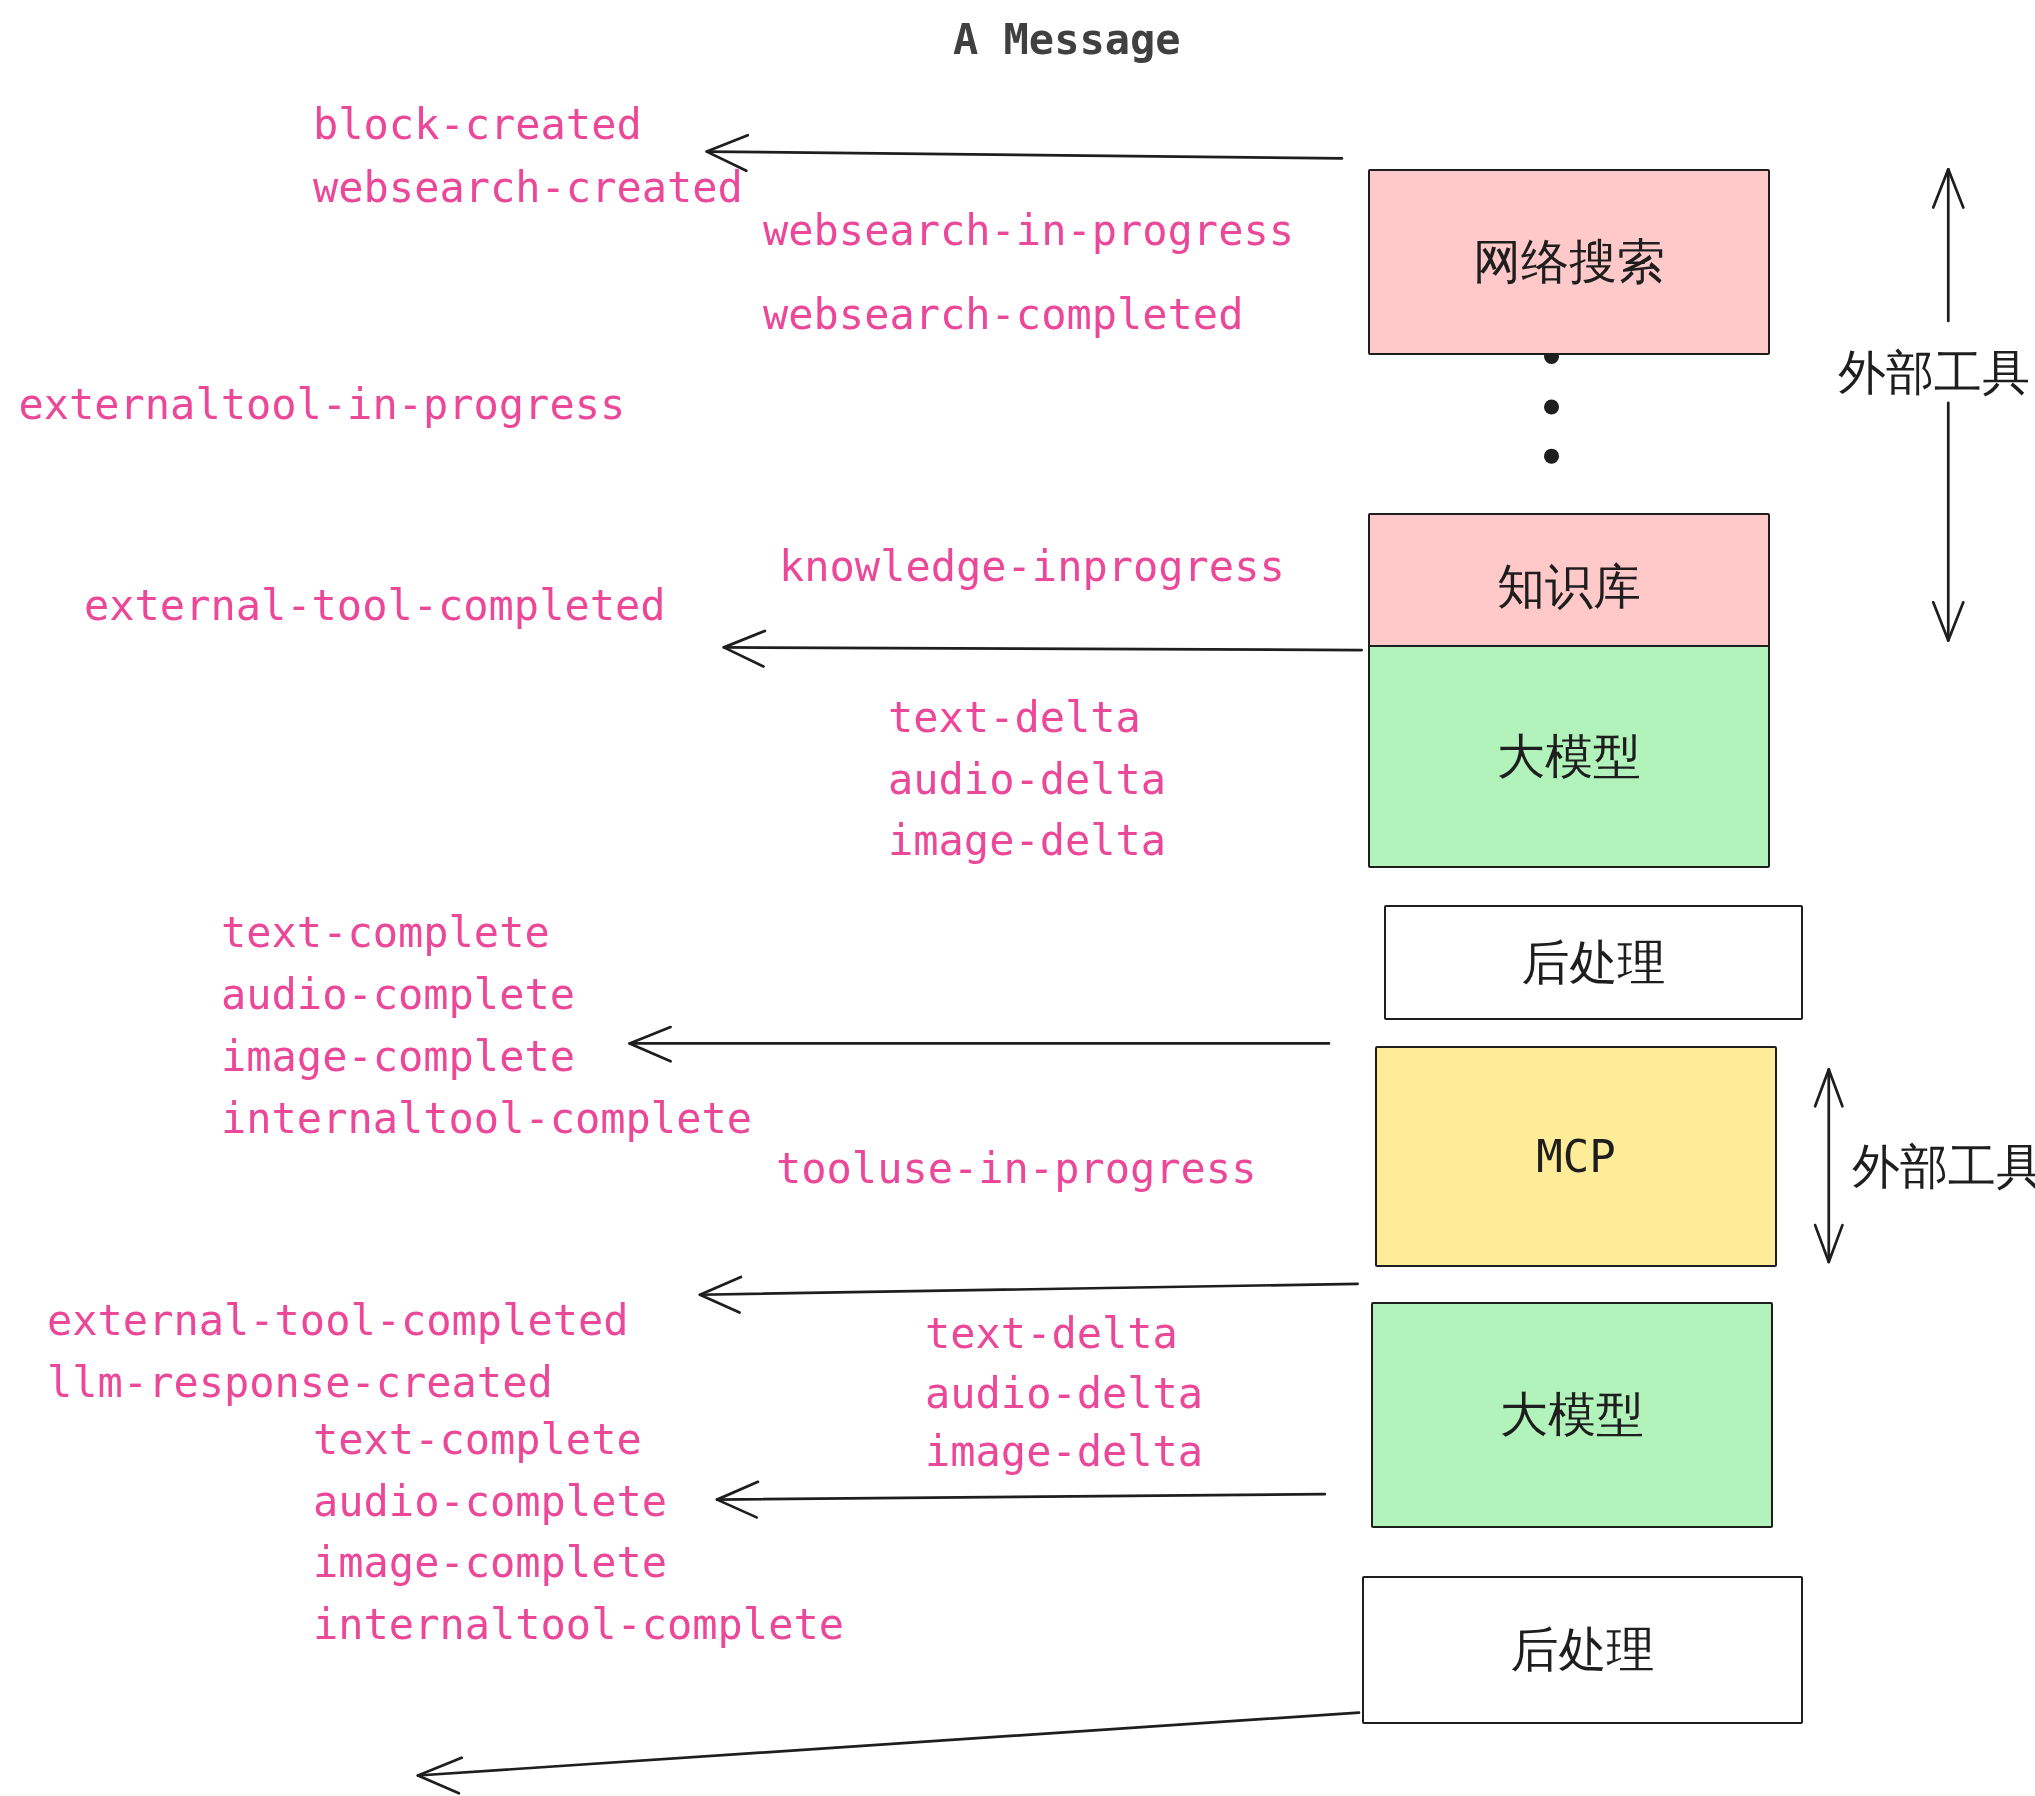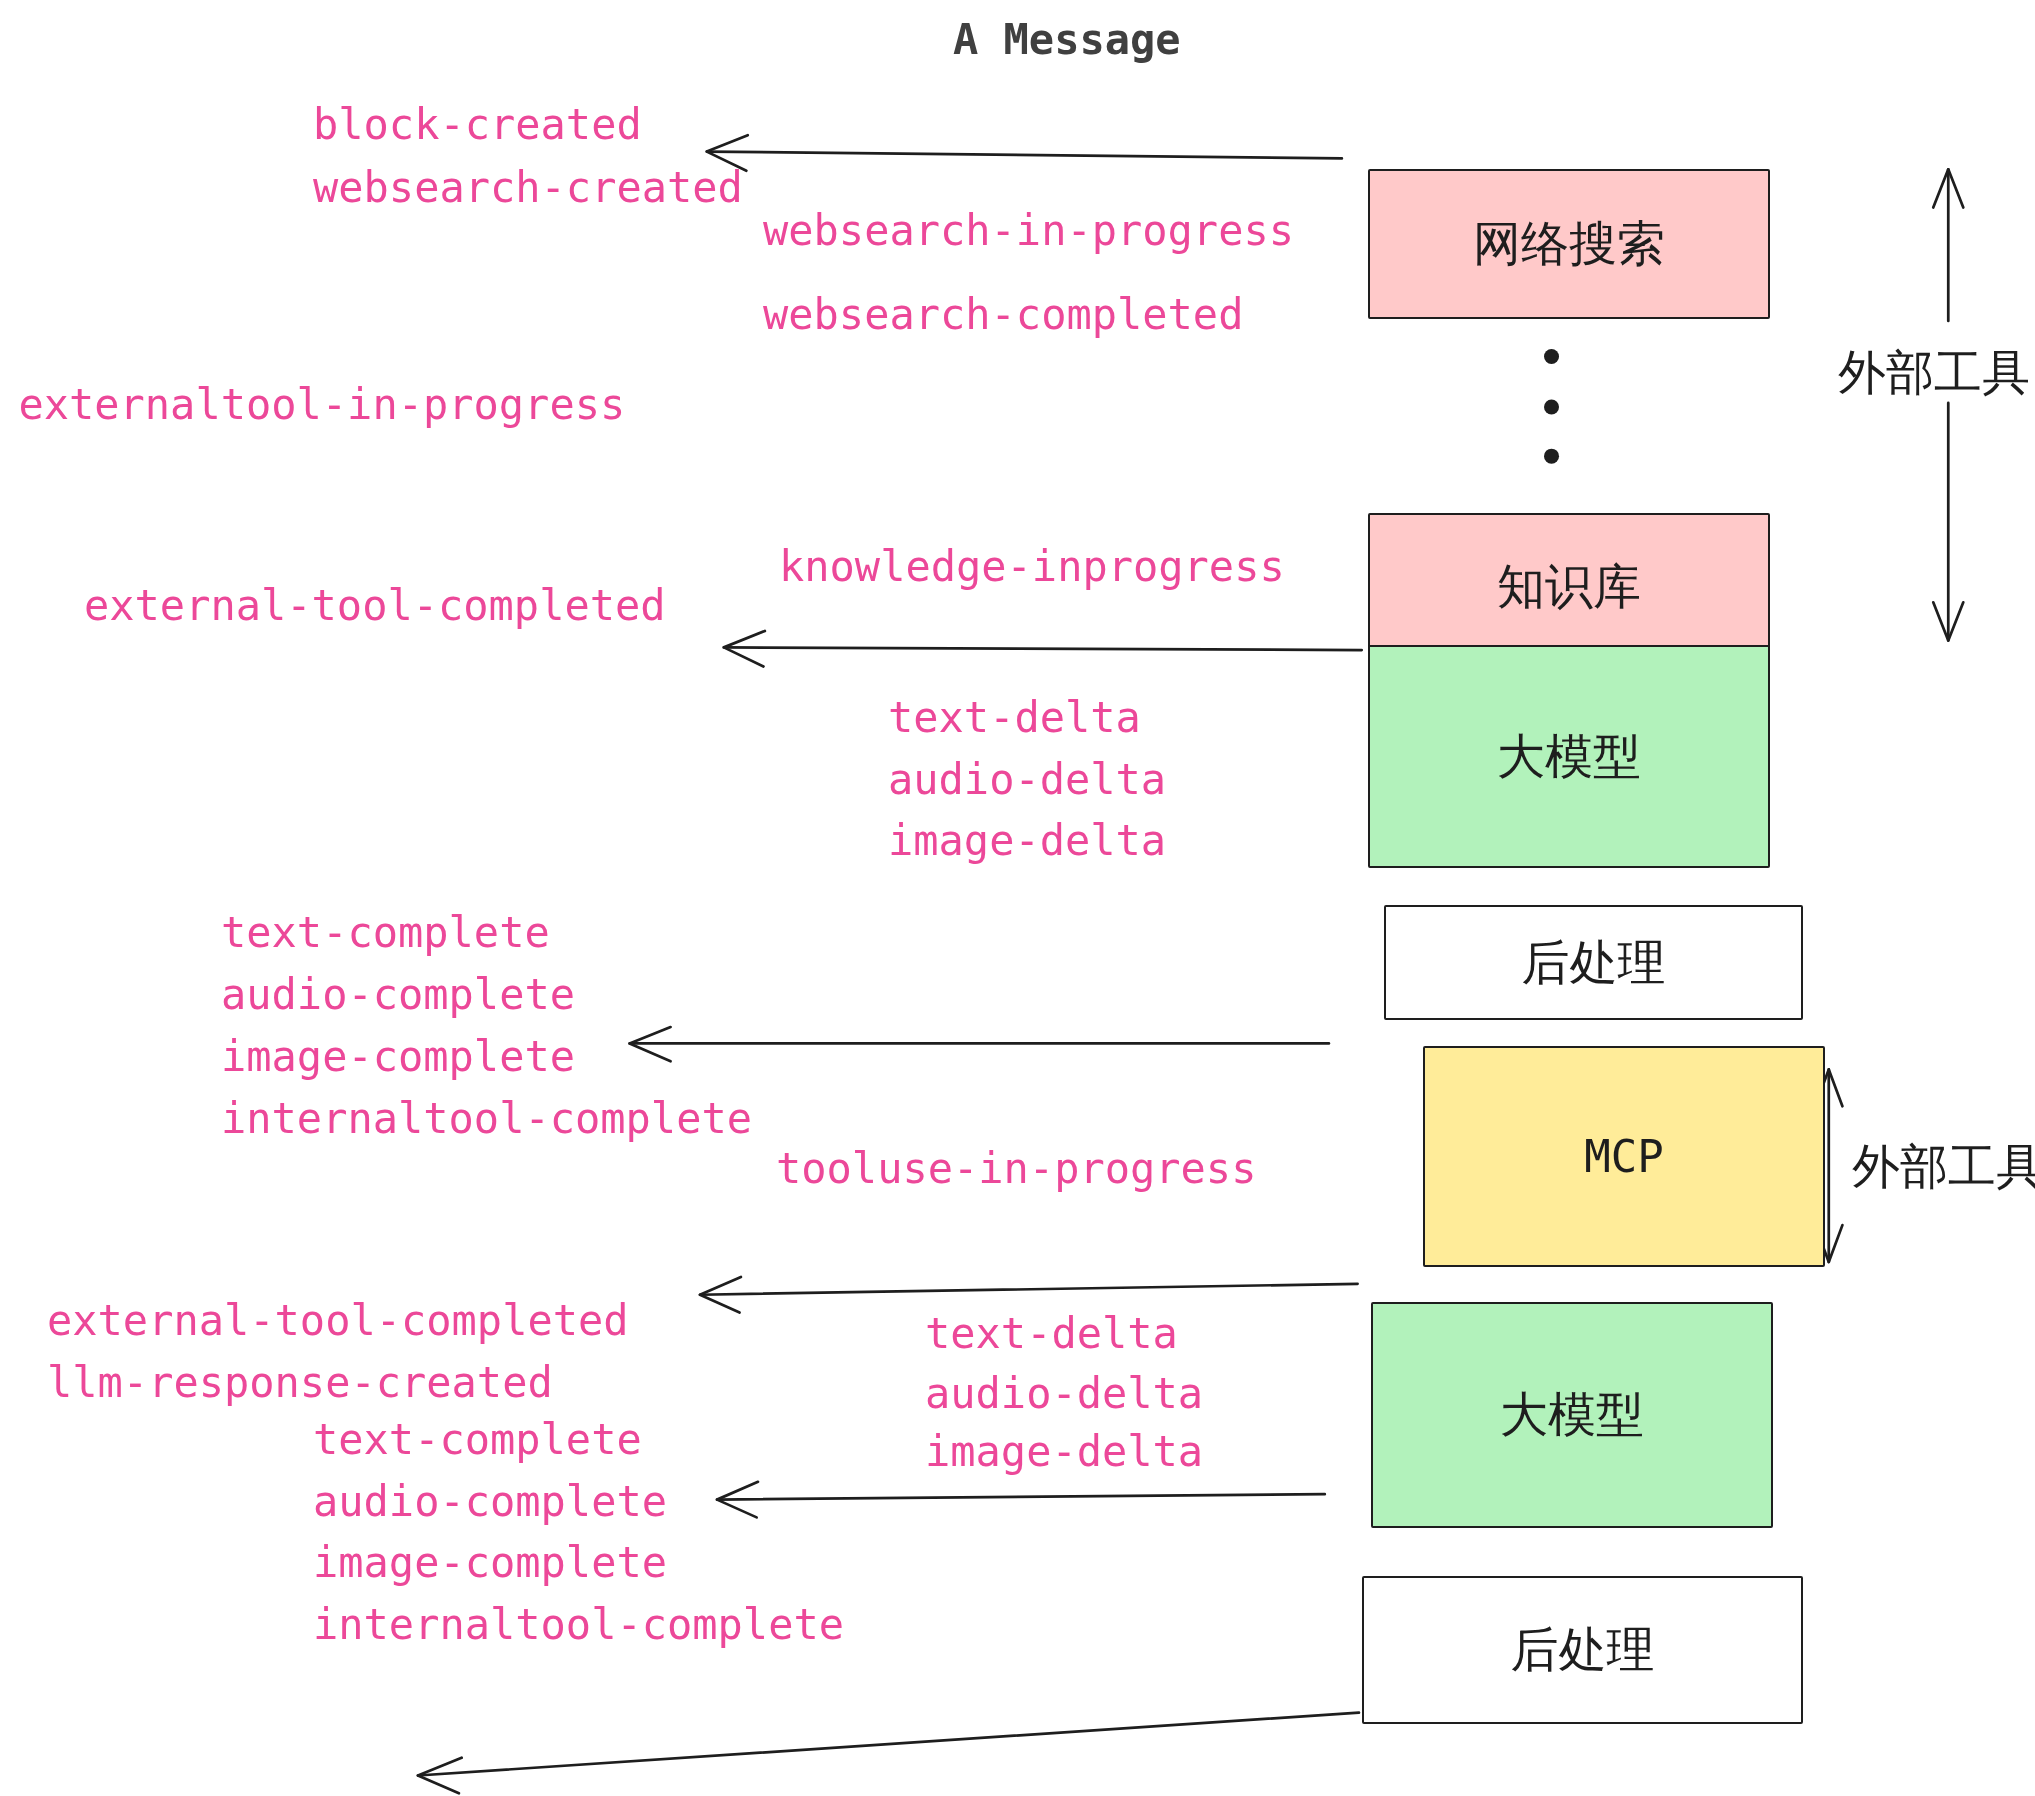--- a/index.html
+++ b/index.html
@@ -27,28 +27,28 @@
   .box{
     position:absolute;
     border:2.7px solid #1e1e1e;
     background:#ffffff;
     display:flex;align-items:center;justify-content:center;
     font-family:"Liberation Sans","DejaVu Sans",sans-serif;
     font-size:48px;color:#1e1e1e;
     box-sizing:border-box;
     border-radius:2px;
   }
-  .box.mono{font-family:"DejaVu Sans Mono","Liberation Mono",monospace;font-size:44px;margin-left:48px;}
+  .box.mono{font-family:"DejaVu Sans Mono","Liberation Mono",monospace;font-size:44px;}
   .side{
     position:absolute;
     font-family:"Liberation Sans","DejaVu Sans",sans-serif;
     font-size:48px;color:#1e1e1e;white-space:nowrap;
   }
   
-  .b-websearch {left:1368px;top:169px;width:402px;height:150px;}
+  .b-websearch {left:1368px;top:169px;width:402px;height:186px;}
   .b-knowledge {left:1368px;top:513px;width:402px;height:148px;}
   .b-llm1      {left:1368px;top:645px;width:402px;height:223px;}
   .b-post1     {left:1384px;top:905px;width:419px;height:115px;}
   .b-mcp       {left:1375px;top:1046px;width:402px;height:221px;}
   .b-llm2      {left:1371px;top:1302px;width:402px;height:226px;}
   .b-post2     {left:1362px;top:1576px;width:441px;height:148px;}
 </style>
 </head>
 <body>
 

